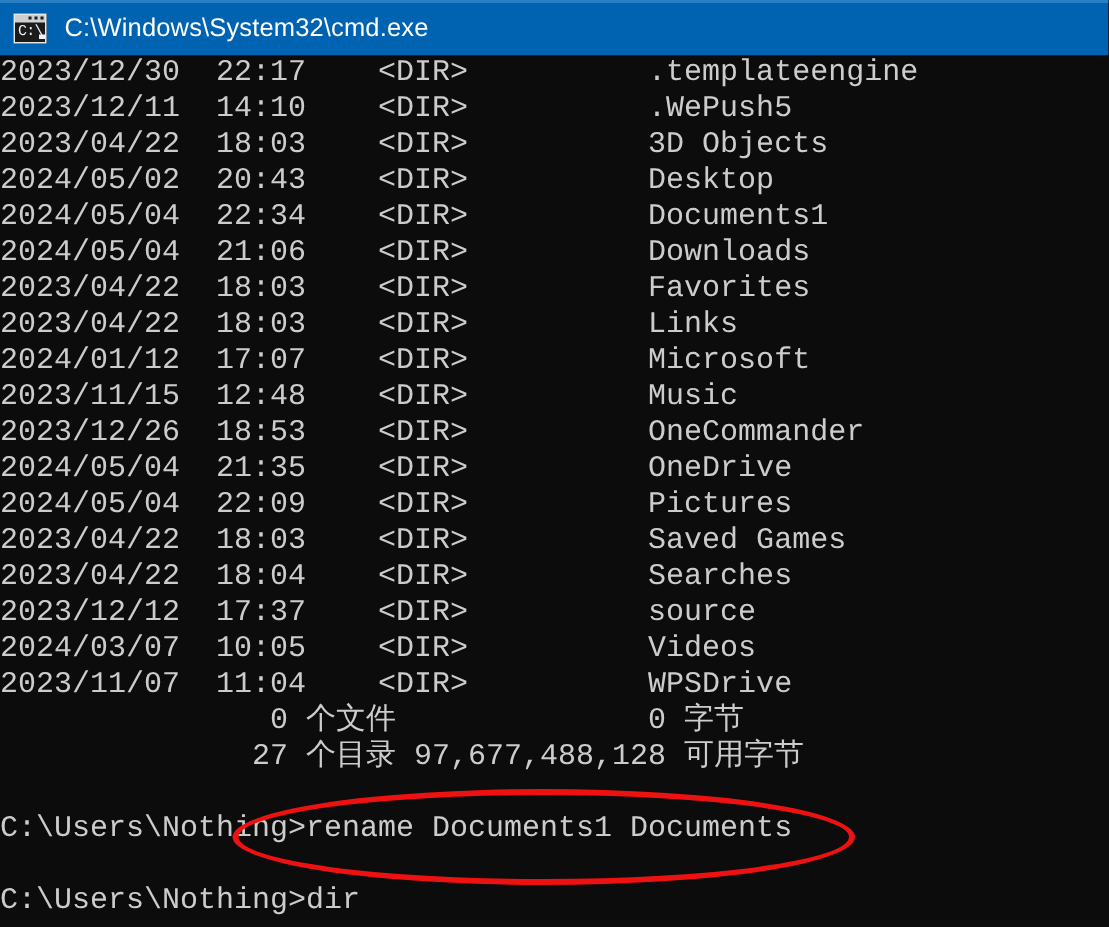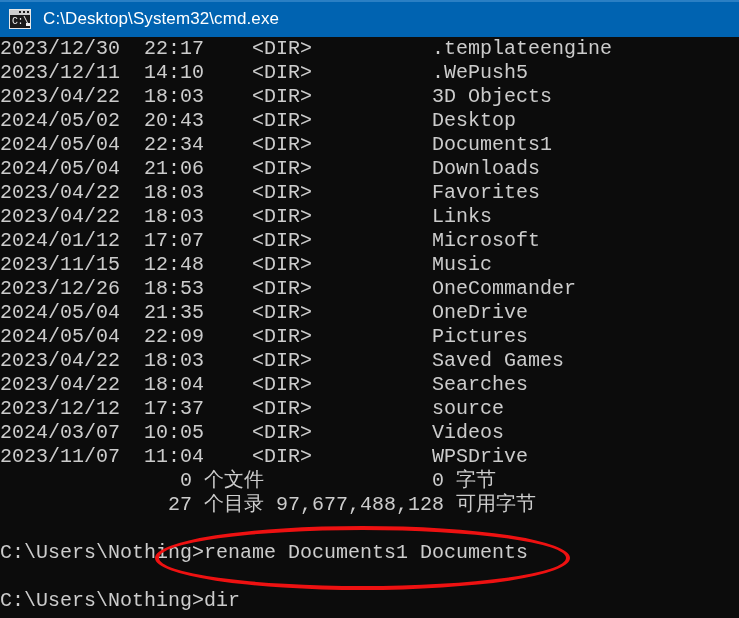--- a/index.html
+++ b/index.html
@@ -144,20 +144,20 @@
   <div id="titlebar">
     <div class="cmd-icon">
       <span class="icon-titlestrip">
         <i></i>
         <i></i>
         <i></i>
       </span>
       <span class="icon-prompt">C:\</span>
       <span class="icon-cursor"></span>
     </div>
-    <div id="title-text">C:\Desktop\System32\cmd.exe</div>
+    <div id="title-text">C:\Windows\System32\cmd.exe</div>
   </div>
 
   <div id="console"><div class="row">2023/12/30  22:17    &lt;DIR&gt;          .templateengine</div><div class="row">2023/12/11  14:10    &lt;DIR&gt;          .WePush5</div><div class="row">2023/04/22  18:03    &lt;DIR&gt;          3D Objects</div><div class="row">2024/05/02  20:43    &lt;DIR&gt;          Desktop</div><div class="row">2024/05/04  22:34    &lt;DIR&gt;          Documents1</div><div class="row">2024/05/04  21:06    &lt;DIR&gt;          Downloads</div><div class="row">2023/04/22  18:03    &lt;DIR&gt;          Favorites</div><div class="row">2023/04/22  18:03    &lt;DIR&gt;          Links</div><div class="row">2024/01/12  17:07    &lt;DIR&gt;          Microsoft</div><div class="row">2023/11/15  12:48    &lt;DIR&gt;          Music</div><div class="row">2023/12/26  18:53    &lt;DIR&gt;          OneCommander</div><div class="row">2024/05/04  21:35    &lt;DIR&gt;          OneDrive</div><div class="row">2024/05/04  22:09    &lt;DIR&gt;          Pictures</div><div class="row">2023/04/22  18:03    &lt;DIR&gt;          Saved Games</div><div class="row">2023/04/22  18:04    &lt;DIR&gt;          Searches</div><div class="row">2023/12/12  17:37    &lt;DIR&gt;          source</div><div class="row">2024/03/07  10:05    &lt;DIR&gt;          Videos</div><div class="row">2023/11/07  11:04    &lt;DIR&gt;          WPSDrive</div><div class="row">               0 个文件              0 字节</div><div class="row">              27 个目录 97,677,488,128 可用字节</div><div class="row"></div><div class="row">C:\Users\Nothing&gt;rename Documents1 Documents</div><div class="row"></div><div class="row">C:\Users\Nothing&gt;dir</div></div>
 
   <div id="annotation-ellipse"></div>
 
 </div>
 
 </body></html>

